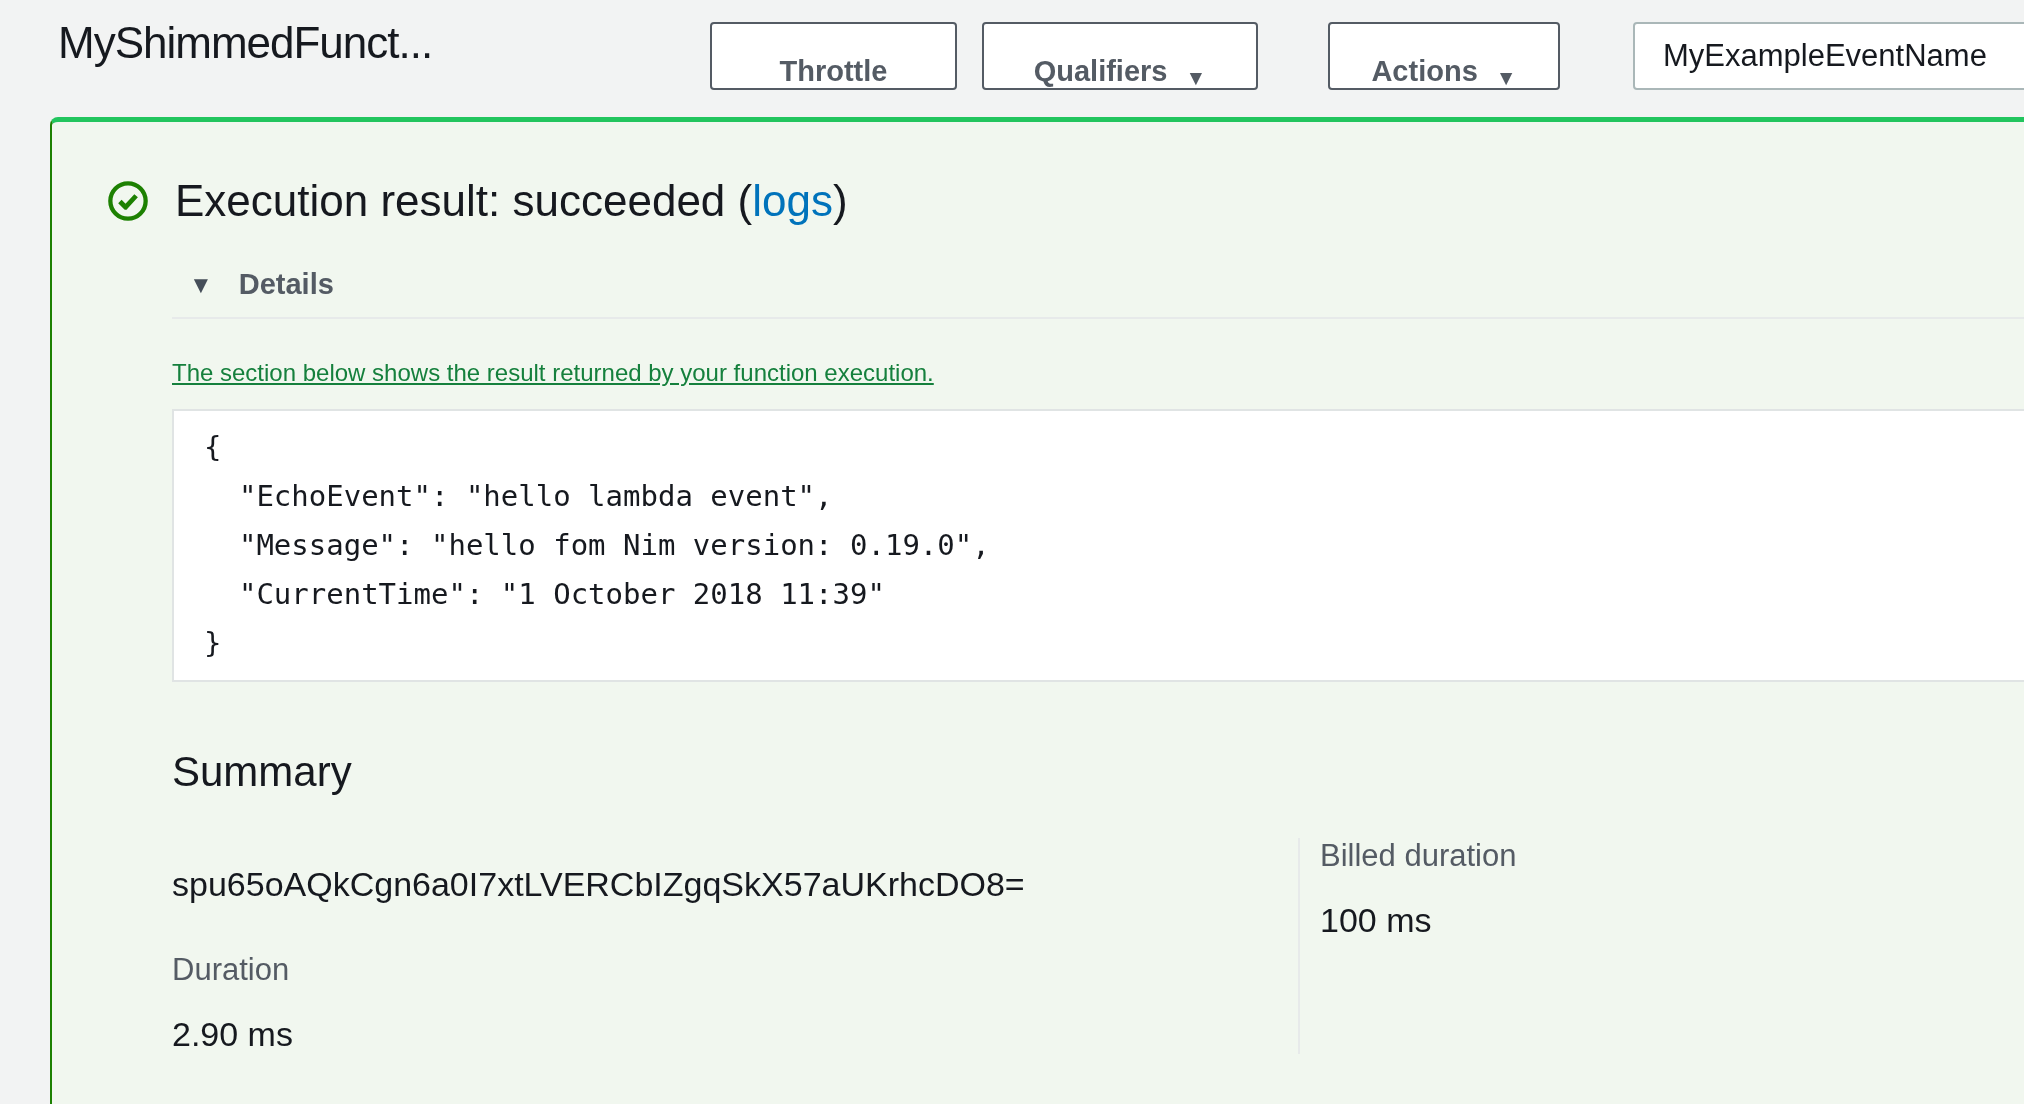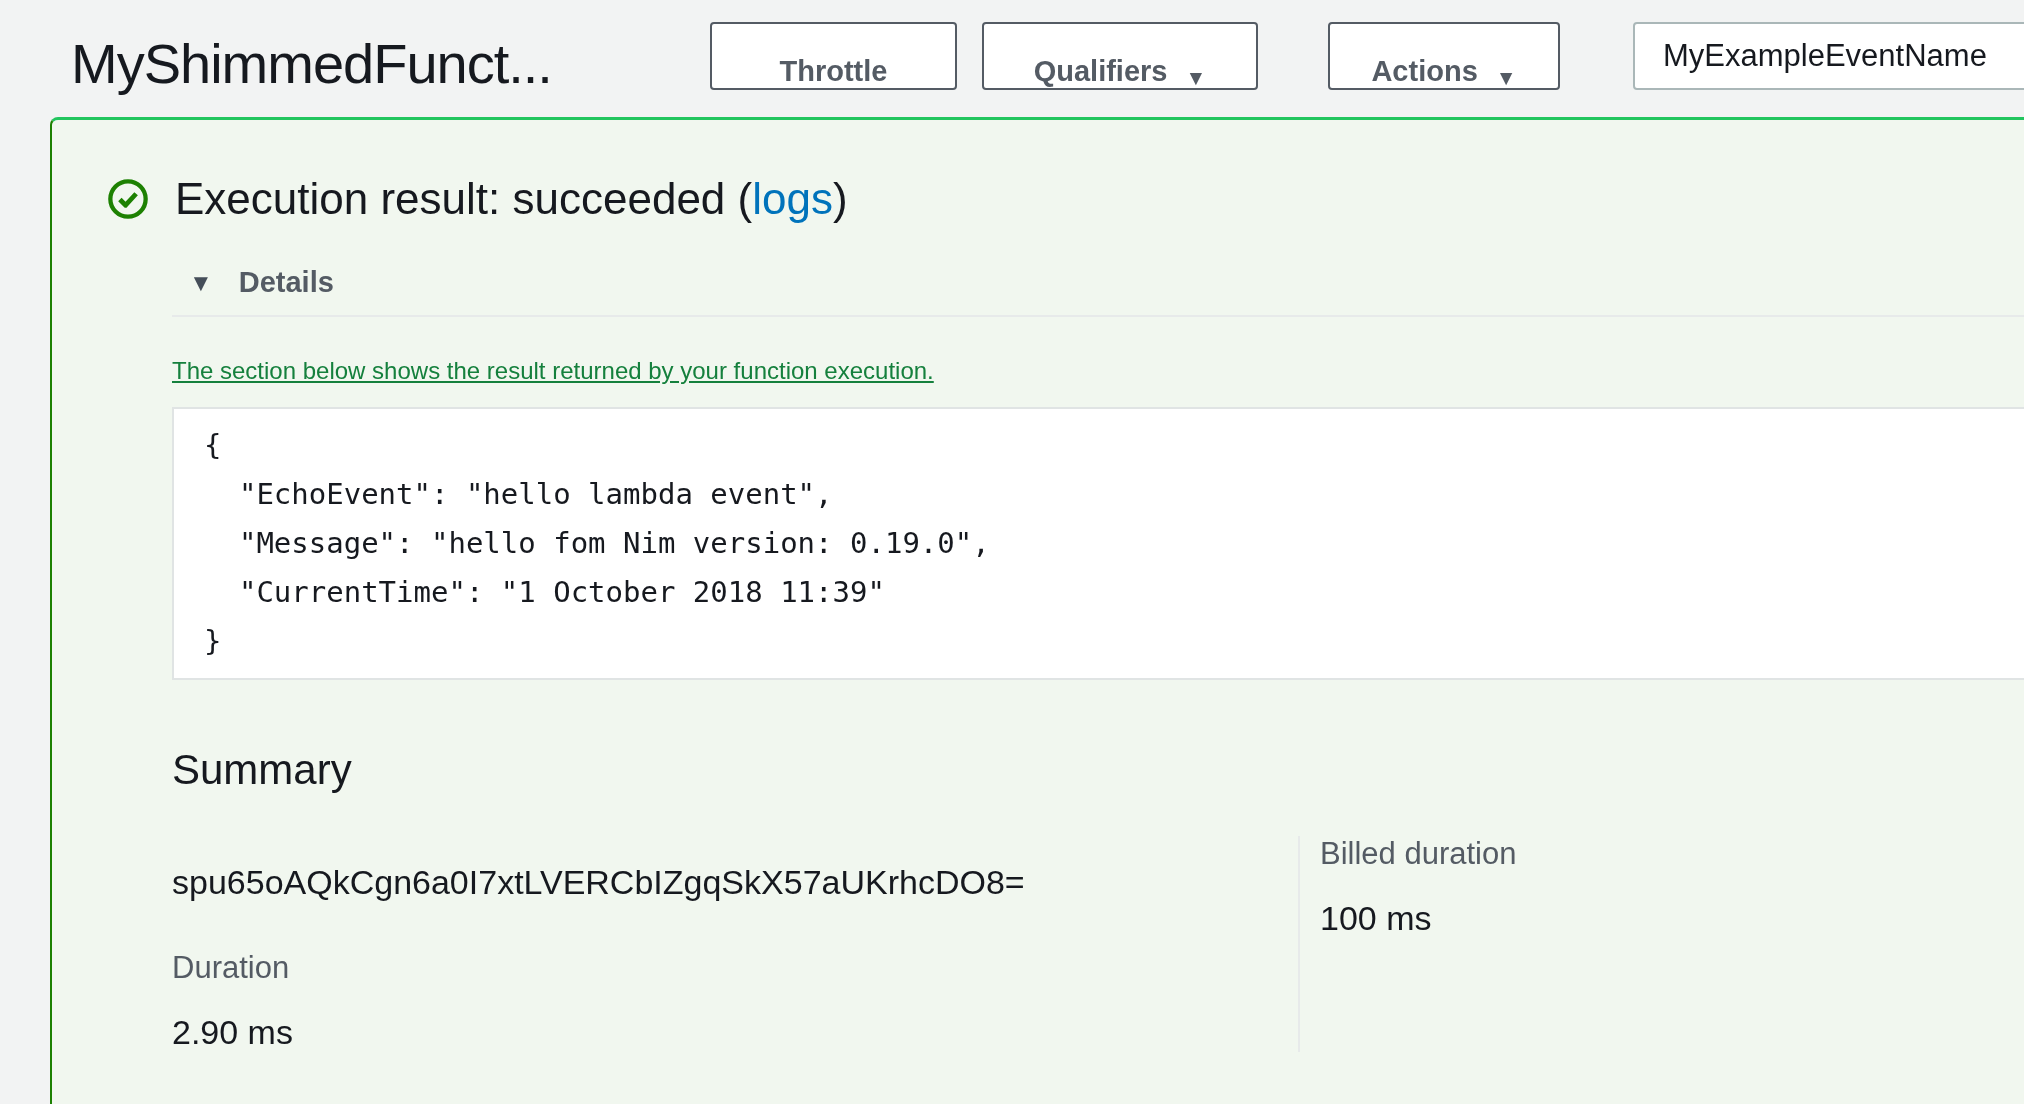--- a/index.html
+++ b/index.html
@@ -10,21 +10,21 @@
     background: #f2f3f3;
     font-family: "Liberation Sans", sans-serif;
     color: #16191f;
     position: relative;
   }
 
   
   .topbar { position: relative; height: 100px; }
   .fn-title {
     position: absolute; left: 54px; top: 14px;
-    margin: 17px; font-size: 56px; font-weight: 500;
+    margin: 4px; font-size: 44px; font-weight: 500;
     color: #16191f; letter-spacing: -1px; white-space: nowrap;
   }
   .hbtn {
     position: absolute; top: 22px; height: 68px;
     background: #ffffff;
     border: 2px solid #545b64; border-radius: 4px;
     color: #545b64; font-weight: bold; font-size: 29px;
     font-family: "Liberation Sans", sans-serif;
     display: flex; align-items: flex-end; justify-content: center;
     gap: 18px; cursor: pointer; padding: 0;
@@ -39,21 +39,21 @@
     display: flex; align-items: center; padding-left: 28px;
     font-size: 31px; color: #16191f; white-space: nowrap; overflow: hidden;
     cursor: pointer;
   }
 
   
   .panel {
     margin: 17px 0 0 50px;
     height: 987px;
     background: #f1f7ef;
-    border-top: 3px solid #22c55e;
+    border-top: 5px solid #22c55e;
     border-left: 2px solid #1d8102;
     border-top-left-radius: 8px;
     overflow: hidden;
   }
   .banner-row { display: flex; align-items: center; padding: 54px 0 0 55px; }
   .success-svg { width: 42px; height: 42px; flex: none; }
   .exec-heading {
     margin: 0 0 0 26px; font-size: 44px; font-weight: 400;
     color: #16191f; white-space: nowrap; line-height: 50px;
   }

